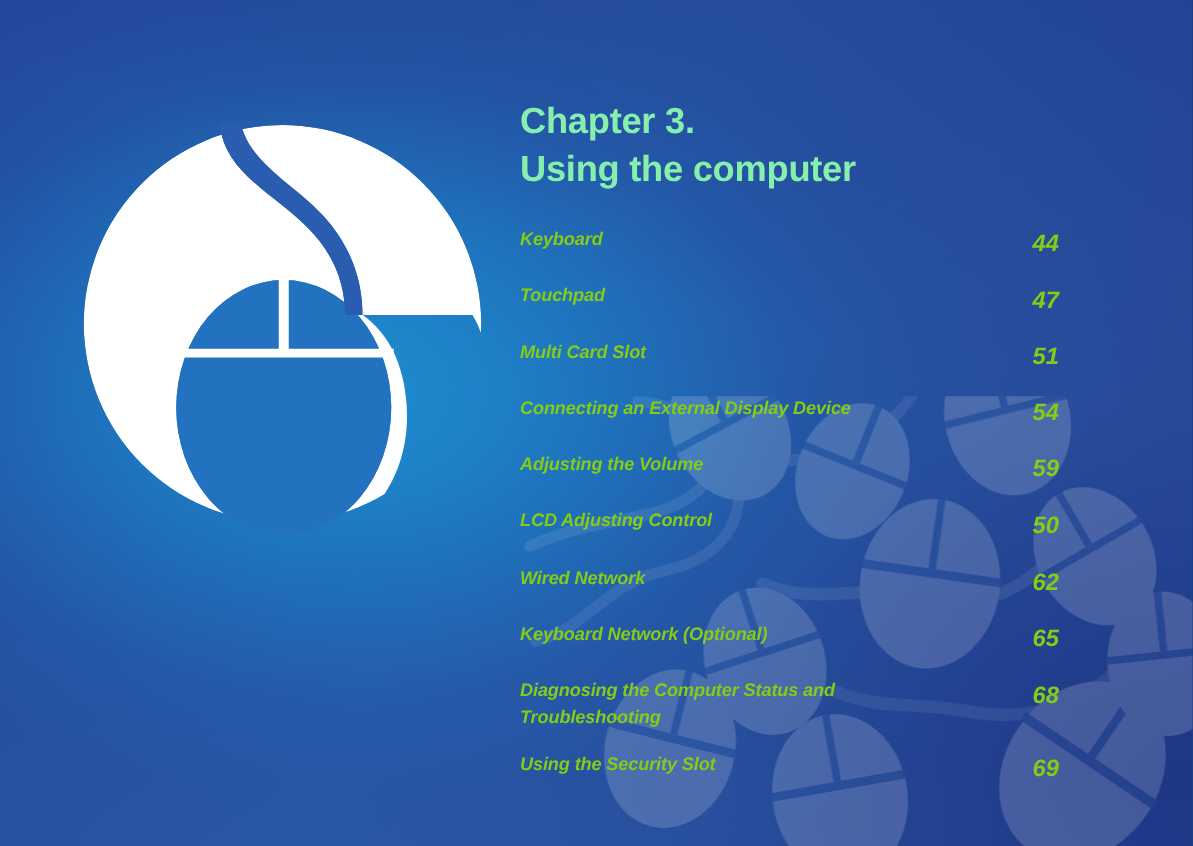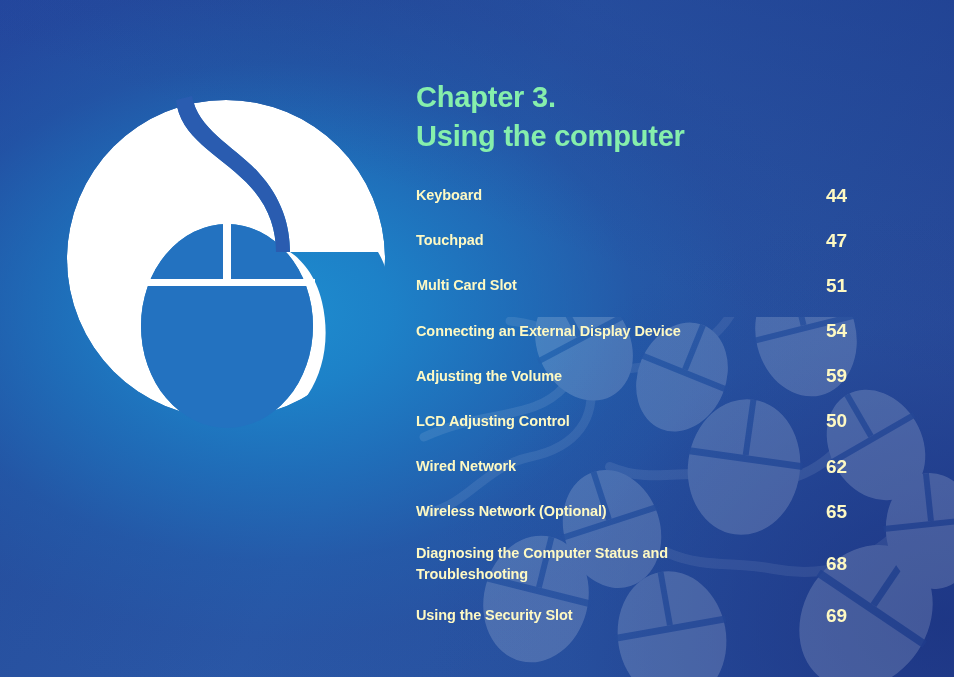--- a/index.html
+++ b/index.html
@@ -78,26 +78,27 @@
     line-height: 1.36;
     letter-spacing: -0.2px;
     margin: 0 0 0 0;
     white-space: pre-line;
   }
   .toc {
     margin-top: 25px;
   }
   .toc-row {
     display: flex;
-    align-items: center;
-    color: #fef9c3;
+    align-items: flex-start;
+    color: #84cc16;
     font-size: 14.5px;
     font-weight: bold;
     margin-bottom: 17px;
     line-height: 1.48;
+    font-style: italic;
   }
   .toc-row.two-line {
     margin-bottom: 16px;
   }
   .toc-label {
     flex: 0 0 410px;
     max-width: 410px;
     white-space: pre-line;
     letter-spacing: -0.1px;
   }
@@ -254,21 +255,21 @@
         <span class="toc-label">LCD Adjusting Control</span>
         <span class="toc-page">50</span>
       </div>
 
       <div class="toc-row">
         <span class="toc-label">Wired Network</span>
         <span class="toc-page">62</span>
       </div>
 
       <div class="toc-row">
-        <span class="toc-label">Wireless Network (Optional)</span>
+        <span class="toc-label">Keyboard Network (Optional)</span>
         <span class="toc-page">65</span>
       </div>
 
 
       <div class="toc-row two-line">
         <span class="toc-label">Diagnosing the Computer Status and
 Troubleshooting</span>
         <span class="toc-page">68</span>
       </div>
 

